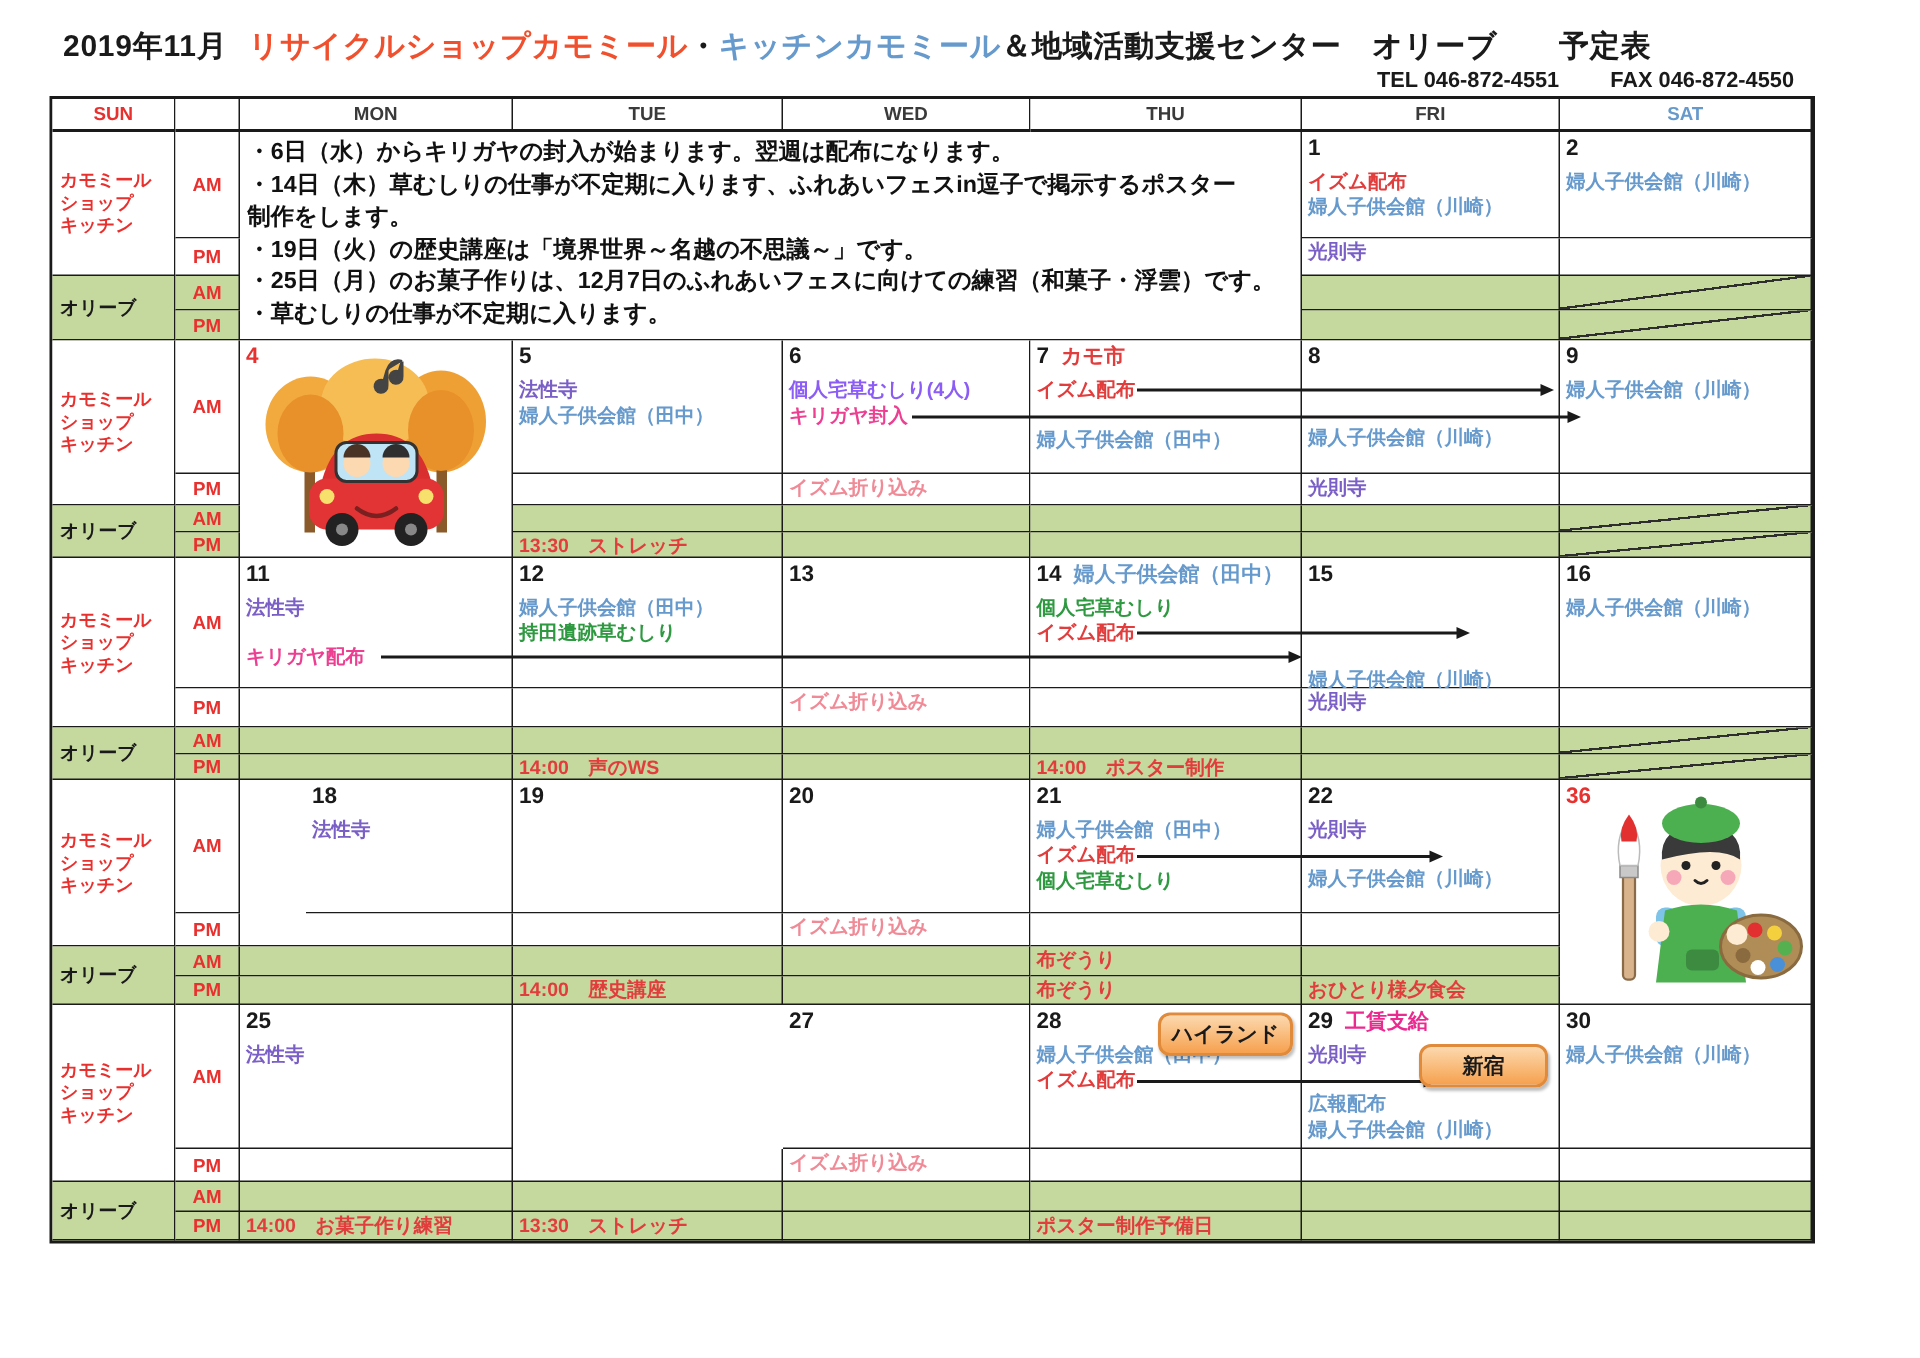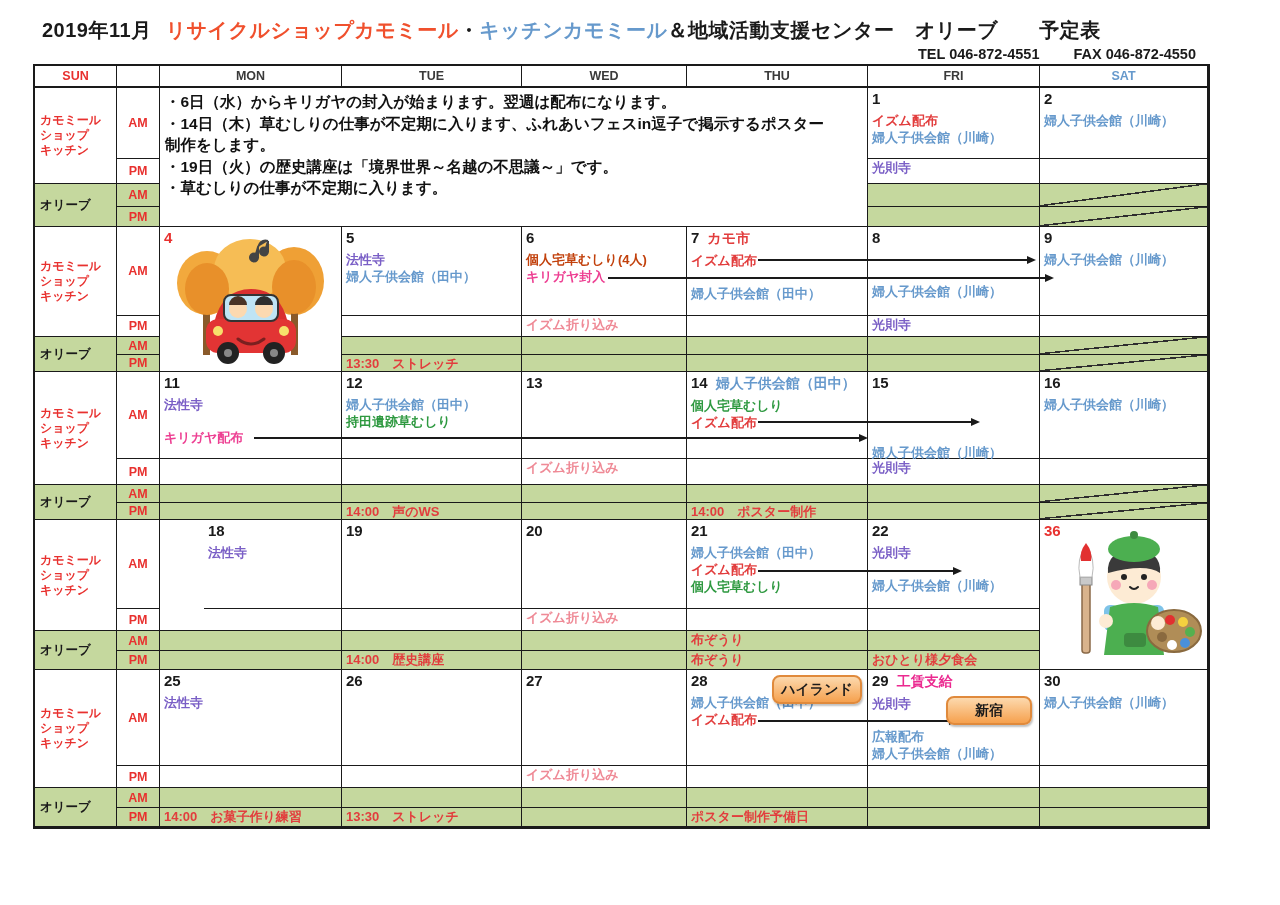--- a/index.html
+++ b/index.html
@@ -81,20 +81,21 @@
       <div class="cell ampm" style="grid-area: 2 / 2;">AM</div>
       <div class="cell ampm" style="grid-area: 3 / 2;">PM</div>
       <div class="cell olive lbl-olive" style="grid-area: 4 / 1 / span 2;">オリーブ</div>
       <div class="cell ampm olive" style="grid-area: 4 / 2;">AM</div>
       <div class="cell ampm olive" style="grid-area: 5 / 2;">PM</div>
       <div class="cell notes" style="grid-area: 2 / 3 / span 4 / span 4;">
         <div class="noteline">・6日（水）からキリガヤの封入が始まります。翌週は配布になります。</div>
         <div class="noteline">・14日（木）草むしりの仕事が不定期に入ります、ふれあいフェスin逗子で掲示するポスター</div>
         <div class="noteline">制作をします。</div>
         <div class="noteline">・19日（火）の歴史講座は「境界世界～名越の不思議～」です。</div>
+        <div class="noteline">・25日（月）のお菓子作りは、12月7日のふれあいフェスに向けての練習（和菓子・浮雲）です。</div>
         <div class="noteline">・草むしりの仕事が不定期に入ります。</div>
       </div>
       <div class="cell daycell" style="grid-area: 2 / 7;">
         <div class="numline"><span class="num">1</span></div>
         <div class="items">
           <div class="item" style="color: rgb(226, 61, 61);">イズム配布</div>
           <div class="item" style="color: rgb(102, 153, 204);">婦人子供会館（川崎）</div>
         </div>
       </div>
       <div class="cell daycell pmcell" style="grid-area: 3 / 7;">
@@ -162,21 +163,21 @@
       <div class="cell daycell pmcell" style="grid-area: 7 / 4;"></div>
       <div class="cell olive ocell" style="grid-area: 8 / 4;"></div>
       <div class="cell olive ocell" style="grid-area: 9 / 4;">
         <div class="items">
           <div class="item" style="color: rgb(226, 61, 61);">13:30　ストレッチ</div>
         </div>
       </div>
       <div class="cell daycell" style="grid-area: 6 / 5;">
         <div class="numline"><span class="num">6</span></div>
         <div class="items">
-          <div class="item" style="color: #c2410c;">個人宅草むしり(4人)</div>
+          <div class="item" style="color: #8b5cf6;">個人宅草むしり(4人)</div>
           <div class="item" style="color: rgb(237, 63, 146);">キリガヤ封入</div>
         </div>
       </div>
       <div class="cell daycell pmcell" style="grid-area: 7 / 5;">
         <div class="items">
           <div class="item" style="color: rgb(239, 138, 150);">イズム折り込み</div>
         </div>
       </div>
       <div class="cell olive ocell" style="grid-area: 8 / 5;"></div>
       <div class="cell olive ocell" style="grid-area: 9 / 5;"></div>
@@ -421,23 +422,20 @@
           <div class="item" style="color: rgb(122, 95, 198);">法性寺</div>
         </div>
       </div>
       <div class="cell daycell pmcell" style="grid-area: 19 / 3;"></div>
       <div class="cell olive ocell" style="grid-area: 20 / 3;"></div>
       <div class="cell olive ocell" style="grid-area: 21 / 3;">
         <div class="items">
           <div class="item" style="color: rgb(226, 61, 61);">14:00　お菓子作り練習</div>
         </div>
       </div>
-      <div class="cell daycell" style="grid-area: 18 / 4;">
-        <div class="numline"><span class="num">26</span></div>
-      </div>
       <div class="cell daycell pmcell" style="grid-area: 19 / 4;"></div>
       <div class="cell olive ocell" style="grid-area: 20 / 4;"></div>
       <div class="cell olive ocell" style="grid-area: 21 / 4;">
         <div class="items">
           <div class="item" style="color: rgb(226, 61, 61);">13:30　ストレッチ</div>
         </div>
       </div>
       <div class="cell daycell" style="grid-area: 18 / 5;">
         <div class="numline"><span class="num">27</span></div>
       </div>

